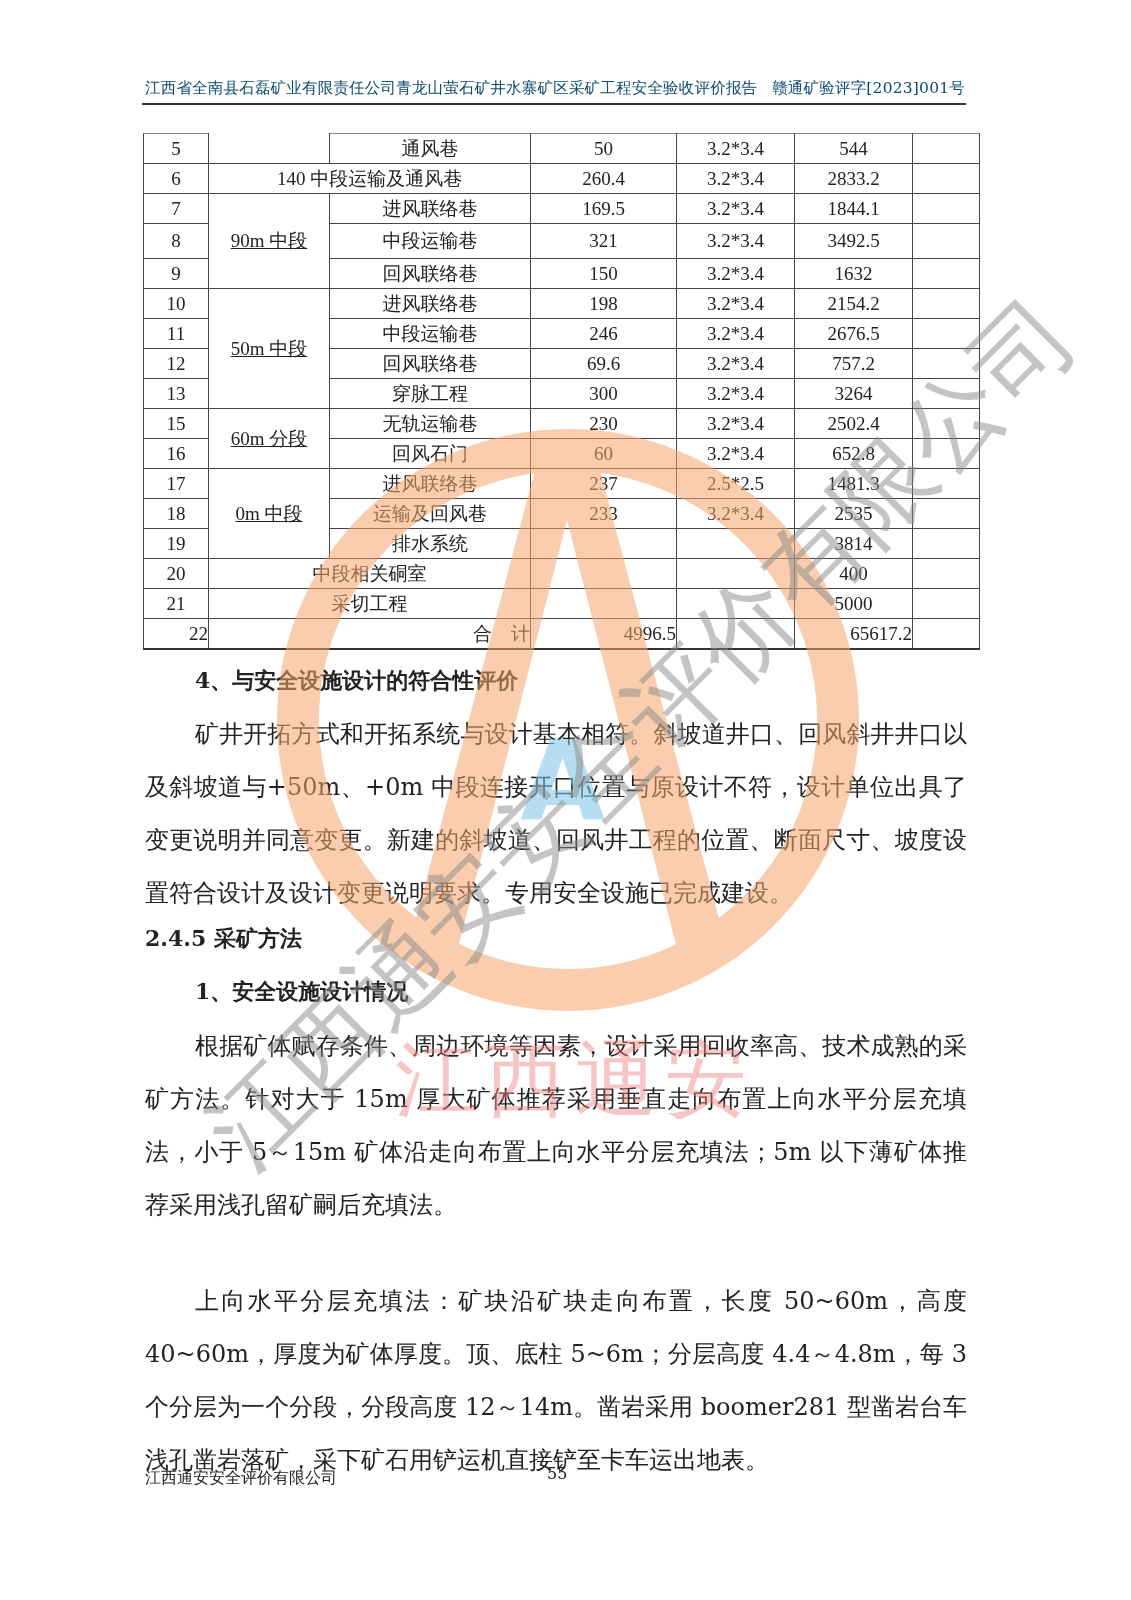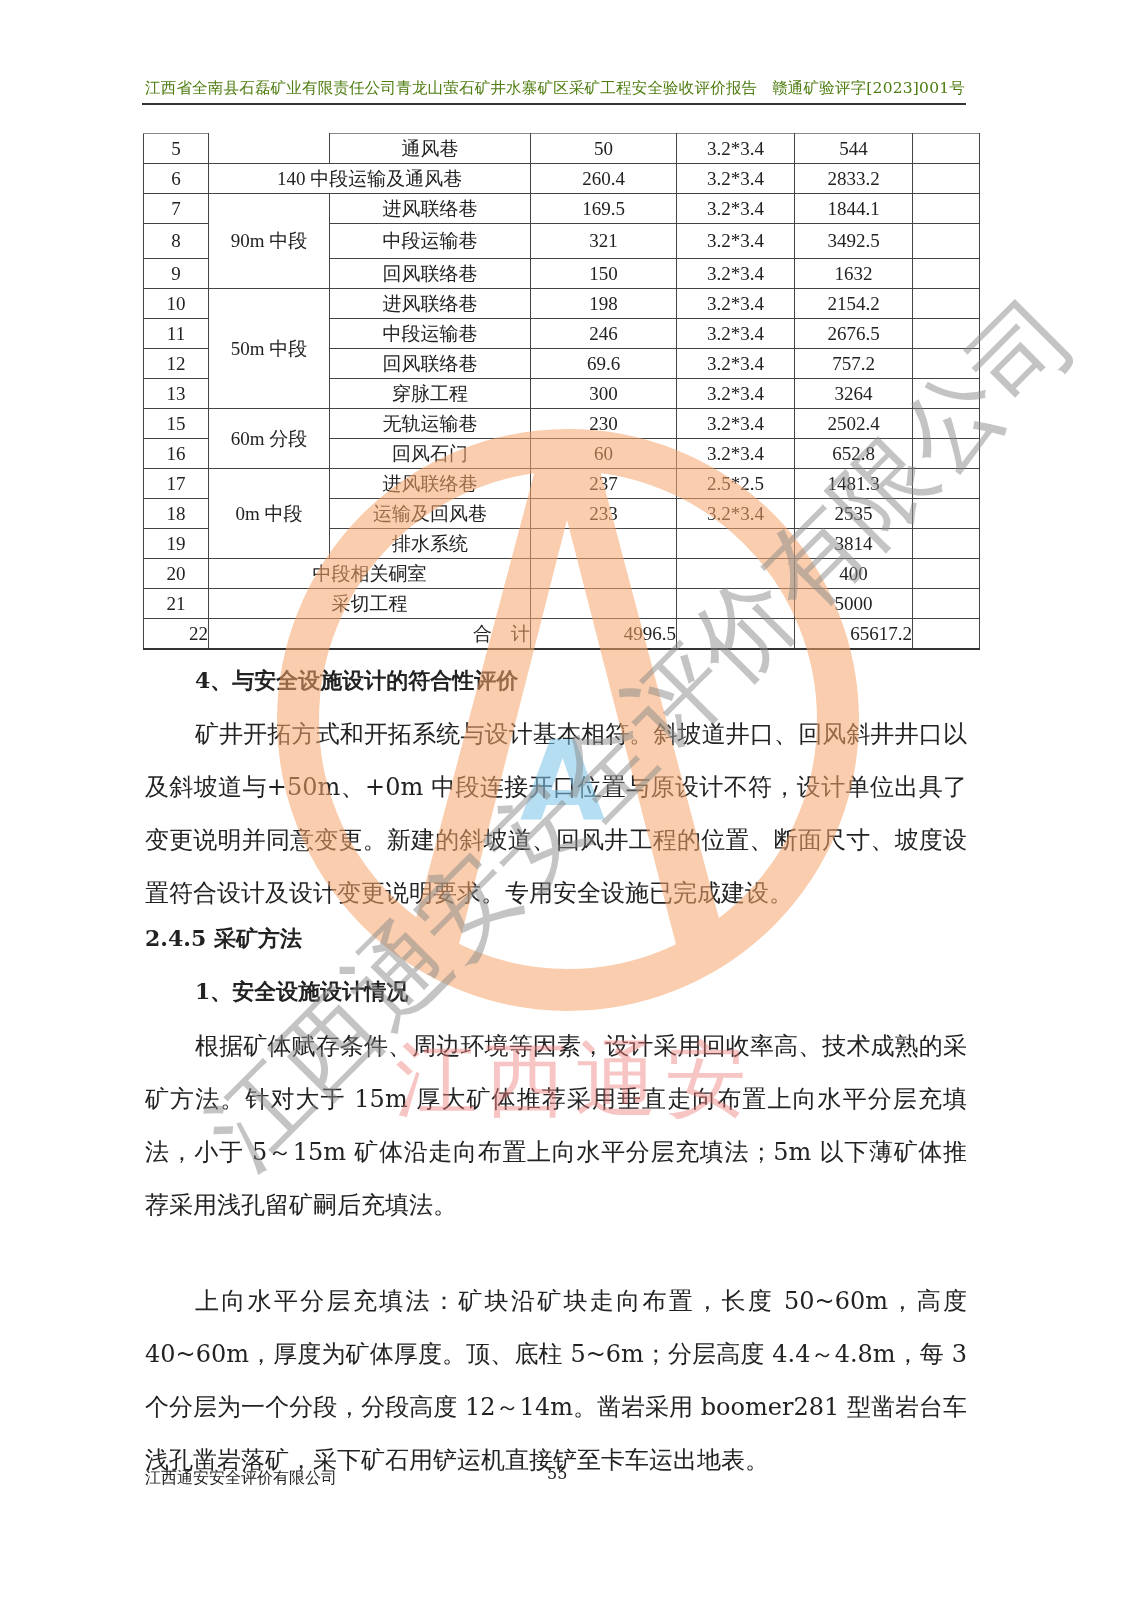--- a/index.html
+++ b/index.html
@@ -1,27 +1,27 @@
 <!DOCTYPE html>
 <html><head>
 <meta charset="utf-8">
 <style>
   html, body { margin:0; padding:0; background:#ffffff; }
   body { width:1131px; height:1600px; position:relative; overflow:hidden;
          font-family:"DejaVu Serif","Liberation Serif",serif; color:#222; }
   .page { position:absolute; left:0; top:0; width:1131px; height:1600px; }
   .header { position:absolute; left:145px; top:78px; width:820px; font-size:15.5px;
-            display:flex; justify-content:space-between; color:#4d7c0f; letter-spacing:0.2px; }
+            display:flex; justify-content:space-between; color:#0c4a6e; letter-spacing:0.2px; }
   .header-rule { position:absolute; left:142px; top:103px; width:824px; height:0;
                  border-top:2.5px solid #333; }
   table.works { position:absolute; left:143px; top:133px; border-collapse:collapse;
                 font-family:"Liberation Serif","DejaVu Serif",serif; font-size:19px; color:#222; }
   table.works td { border:1px solid #444; height:29px; padding:0; text-align:center; }
   table.works td.c0 { width:64px; }
-  table.works td.c1 { width:120px; }
+  table.works td.c1 { width:120px;text-decoration:underline; }
   table.works td.c2 { width:200px; }
   table.works td.c3 { width:145px; }
   table.works td.c4 { width:117px; }
   table.works td.c5 { width:117px; }
   table.works td.c6 { width:66px; }
   table.works tr.last td { border-bottom:2px solid #333;text-align:right; }
   table.works tr.first td { border-top:1px solid #888; }
   .h4 { position:absolute; left:195px; top:666px; font-size:22px; font-weight:bold; }
   .para { position:absolute; left:145px; width:822px; font-size:24px; line-height:53px;
           text-align:justify; text-indent:50px; }

